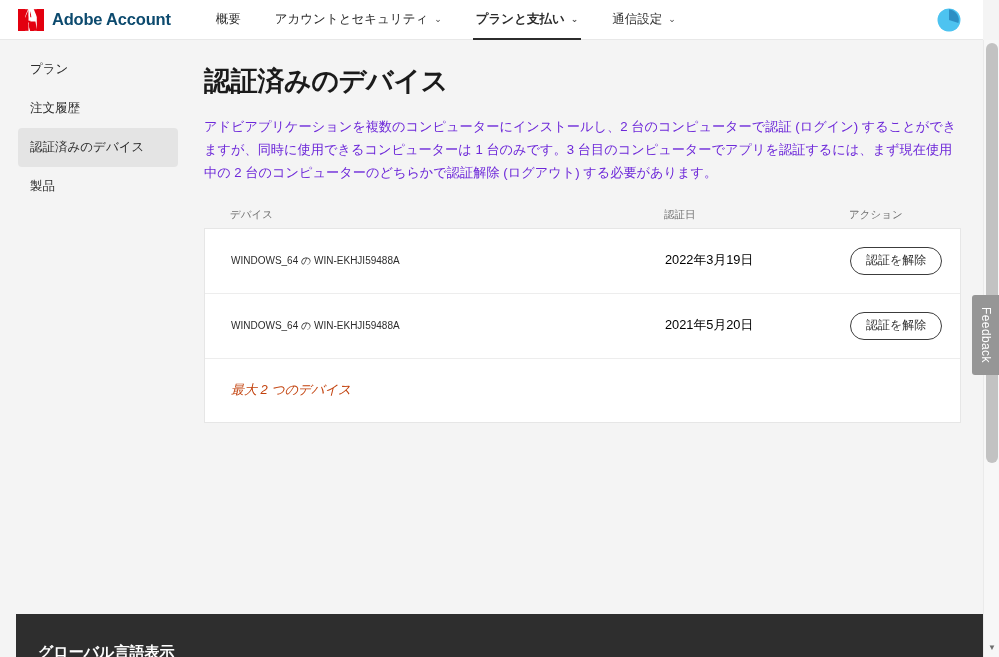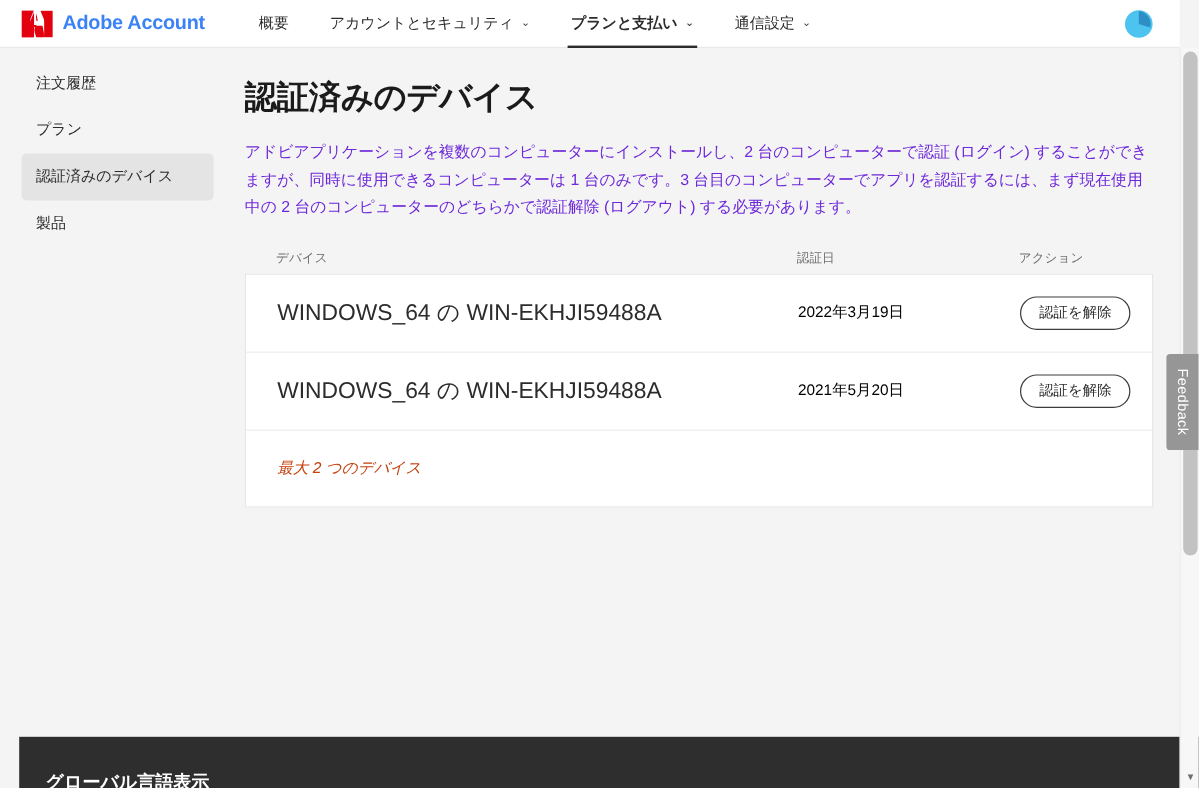--- a/index.html
+++ b/index.html
@@ -18,21 +18,21 @@
   .header {
     position: absolute; top: 0; left: 0;
     width: 983px; height: 40px;
     background: #ffffff;
     border-bottom: 1px solid #e8e8e8;
     display: flex; align-items: center;
   }
   .brand { display: flex; align-items: center; margin-left: 18px; gap: 8px; }
   .adobe-mark { width: 26px; height: 24px; display:block; }
   .brand-name {
-    font-size: 16.5px; font-weight: bold; color: #3b82f6;
+    font-size: 16.5px; font-weight: bold; color: #0c4a6e;
     letter-spacing: -0.2px; white-space: nowrap;
   }
   .nav { display: flex; align-items: flex-start; margin-left: 28px; height: 40px; }
   .nav-item {
     position: relative; height: 40px; display: flex; align-items: center;
     padding: 0 17px; font-size: 12.5px; color: #2c2c2c; cursor: pointer;
     white-space: nowrap;
   }
   .nav-item .chev { margin-left: 6px; font-size: 9px; color:#4a4a4a; line-height:1; }
   .nav-item.active { font-weight: bold; }
@@ -77,21 +77,21 @@
   .col-action { flex: 1 1 auto; }
 
   .card {
     background: #ffffff; border: 1px solid #e6e6e6;
   }
   .row {
     display: flex; align-items: center; padding: 0 26px; height: 65px;
     border-bottom: 1px solid #ededed;
   }
   .row:last-child { border-bottom: none; }
-  .cell-device { flex: 0 0 434px; font-size: 19px; color: #2c2c2c; }
+  .cell-device { flex: 0 0 434px; font-size: 10px; color: #2c2c2c; }
   .cell-date   { flex: 0 0 185px; font-size: 12.8px; color: #000000; }
   .cell-action { flex: 1 1 auto; display: flex; justify-content: center; }
 
   .btn-deactivate {
     border: 1px solid #3c3c3c; background: #ffffff; color: #2c2c2c;
     border-radius: 16px; padding: 6px 15px 7px; font-size: 12px;
     font-family: inherit; cursor: pointer; line-height: 1.1; white-space: nowrap;
   }
   .row-note {
     display: flex; align-items: center; padding: 0 26px; height: 63px;
@@ -185,24 +185,24 @@
         <path d="M12 12 L12 1.2 A10.8 10.8 0 0 1 21.4 15.0 Z" fill="#2d8fc4"></path>
       </svg>
     </div>
   </div>
 
   <div class="content">
 
     <div class="sidebar">
       <div class="side-spacer"></div>
       <div class="side-item">
+        <span>プラン</span>
+      </div>
+      <div class="side-item">
         <span>注文履歴</span>
-      </div>
-      <div class="side-item">
-        <span>プラン</span>
       </div>
       <div class="side-item active">
         <span>認証済みのデバイス</span>
       </div>
       <div class="side-item">
         <span>製品</span>
       </div>
     </div>
 
     <div class="main">

